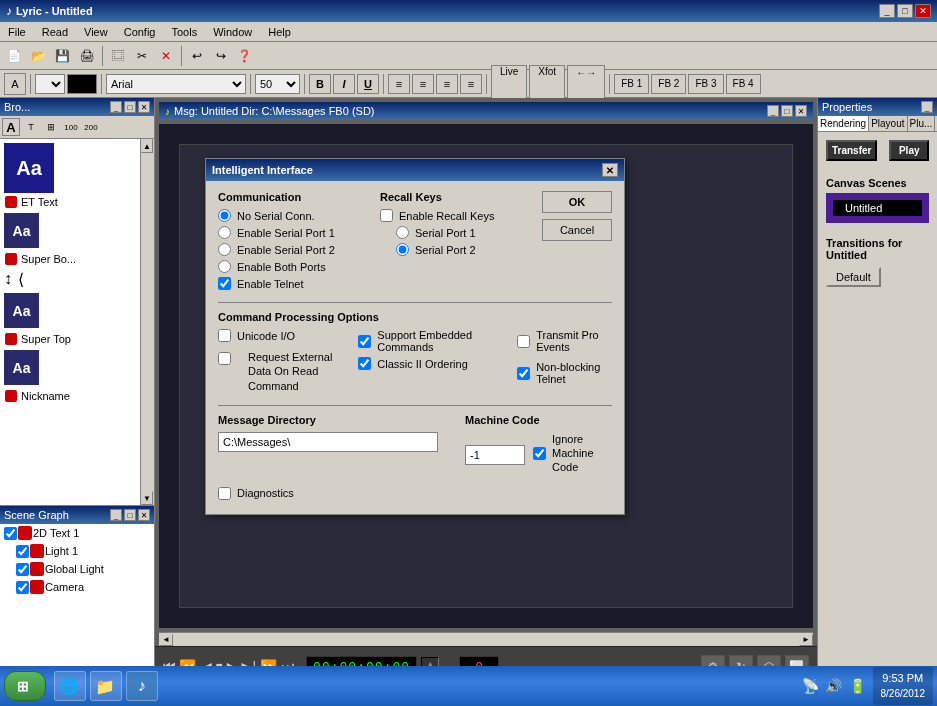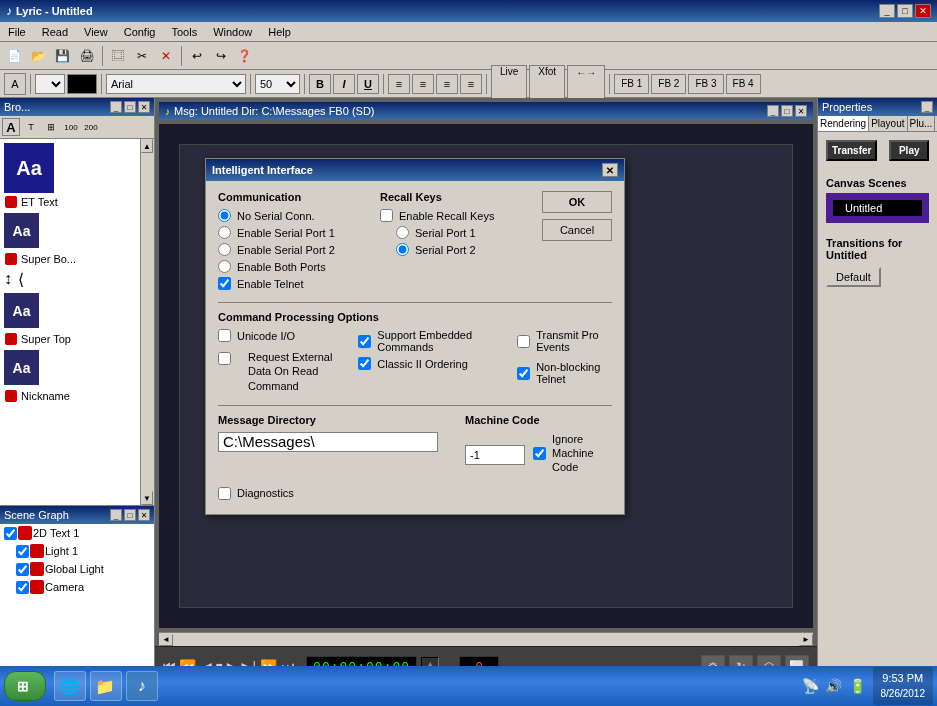--- a/index.html
+++ b/index.html
@@ -58,21 +58,21 @@
     .dialog-close { width: 16px; height: 14px; background: #d4d0c8; border: 1px solid #808080; font-size: 10px; cursor: pointer; display: flex; align-items: center; justify-content: center; color: black; font-weight: bold; }
     .dialog-body { padding: 10px 12px; }
     .dialog-section-label { font-size: 11px; font-weight: bold; margin-bottom: 6px; }
     .radio-group { display: flex; flex-direction: column; gap: 4px; margin-bottom: 4px; }
     .radio-row { display: flex; align-items: center; gap: 6px; font-size: 11px; }
     .radio-row input[type="radio"] { margin: 0; }
     .checkbox-row { display: flex; align-items: center; gap: 6px; font-size: 11px; margin-bottom: 4px; }
     .dialog-ok-btn { background: #d4d0c8; border: 1px solid #808080; padding: 4px 20px; cursor: pointer; font-size: 11px; font-weight: bold; }
     .dialog-cancel-btn { background: #d4d0c8; border: 1px solid #808080; padding: 4px 12px; cursor: pointer; font-size: 11px; }
     .section-divider { border: none; border-top: 1px solid #808080; margin: 8px 0; }
-    .text-input { border: 1px solid #808080; background: white; padding: 2px 4px; font-size: 15px; width: 100%; height: 20px; }
+    .text-input { border: 1px solid #808080; background: white; padding: 2px 4px; font-size: 11px; width: 100%; height: 20px; }
     .machine-code-input { border: 1px solid #808080; background: white; padding: 2px 4px; font-size: 11px; width: 60px; height: 20px; }
     .editor-title { background: linear-gradient(to bottom, #0a246a, #3a6ea8); color: white; padding: 2px 6px; font-size: 11px; display: flex; align-items: center; justify-content: space-between; height: 18px; }
 
     
     .transport-bar { position: absolute; bottom: 0; left: 0; right: 0; height: 40px; background: #404040; border-top: 1px solid #222; display: flex; align-items: center; padding: 0 8px; gap: 4px; }
     .timecode { background: black; color: #00ff00; font-family: monospace; font-size: 13px; padding: 2px 6px; border: 1px solid #333; letter-spacing: 2px; }
     .frame-counter { background: black; color: #ff4444; font-family: monospace; font-size: 13px; padding: 2px 6px; border: 1px solid #333; min-width: 40px; text-align: center; }
     .transport-right { margin-left: auto; display: flex; gap: 4px; }
     .trans-icon-btn { width: 24px; height: 24px; background: #606060; border: 1px solid #555; display: flex; align-items: center; justify-content: center; cursor: pointer; font-size: 12px; color: #ccc; }
     .main-content { display: flex; flex: 1; overflow: hidden; }

